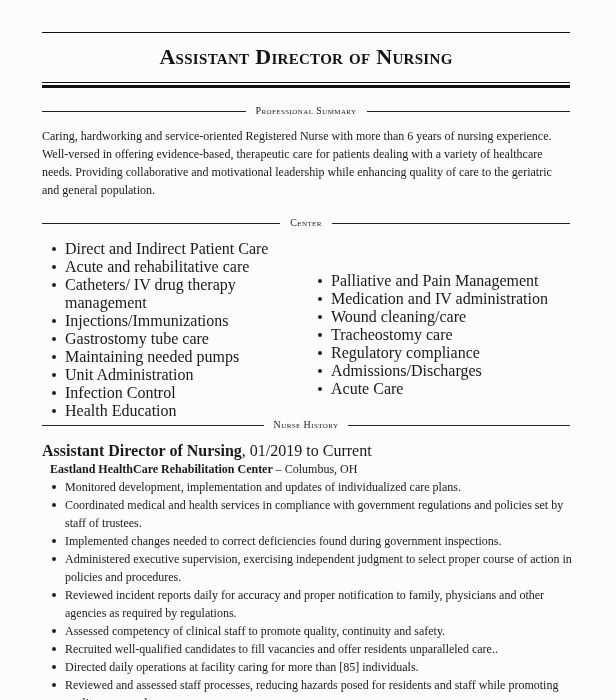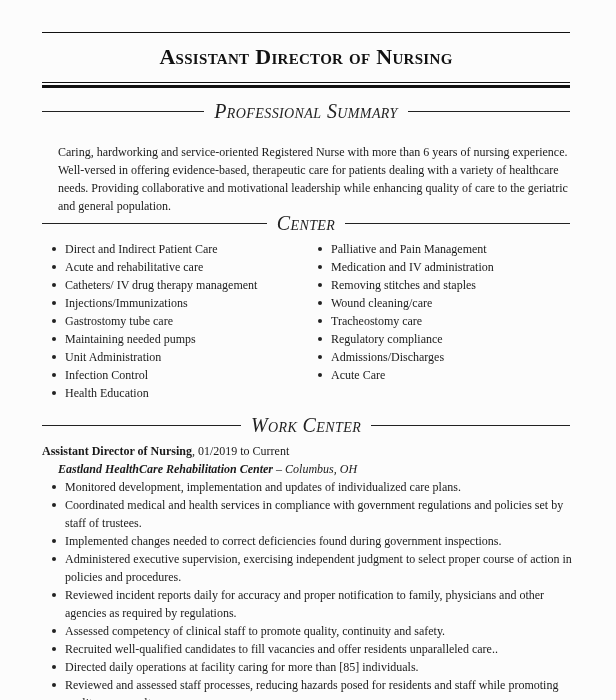--- a/index.html
+++ b/index.html
@@ -59,75 +59,73 @@
       display: flex;
       align-items: center;
     }
     .section-head .line {
       flex: 1;
       height: 0;
       border-top: 1px solid #222;
     }
     .section-head .label {
       padding: 0 10px;
-      font-size: 20px;
+      font-size: 10px;
       font-variant: small-caps;
       color: #222;
       letter-spacing: 0.4px;
       white-space: nowrap;
       line-height: 16px;
-      font-style: italic;
     }
     .summary {
       position: absolute;
       left: 0; top: 127px;
       width: 528px;
       font-size: 12px;
       line-height: 18px;
-      margin: 16px;
+      margin: 0;
     }
     ul.skills {
       position: absolute;
       top: 240px;
       margin: 0;
       padding: 0;
       list-style: none;
-      font-size: 12px;
+      font-size: 16px;
       line-height: 18px;
     }
     ul.skills.col1 { left: 10px; width: 255px; }
-    ul.skills.col2 { left: 276px; width: 250px; }
+    ul.skills.col2 { left: 276px; width: 250px; margin-top: 32px; }
     ul.bullets li {
       position: relative;
       padding-left: 13px;
     }
     ul.bullets li::before {
       content: "";
       position: absolute;
       left: 0;
       top: 7px;
       width: 4px;
       height: 4px;
       border-radius: 50%;
       background: #222;
     }
     .job-title-line {
       position: absolute;
       left: 0; top: 442px;
+      font-size: 16px;
+      line-height: 18px;
+      white-space: nowrap;
+    }
+    .company-line {
+      position: absolute;
+      left: 8px; top: 460px;
       font-size: 12px;
       line-height: 18px;
       white-space: nowrap;
-    }
-    .company-line {
-      position: absolute;
-      left: 16px; top: 460px;
-      font-size: 12px;
-      line-height: 18px;
-      white-space: nowrap;
-      font-style: italic;
     }
     b { font-weight: bold; }
     ul.duties {
       position: absolute;
       left: 10px; top: 478px;
       width: 520px;
       margin: 0;
       padding: 0;
       list-style: none;
       font-size: 12px;
@@ -165,31 +163,30 @@
     <li>Gastrostomy tube care</li>
     <li>Maintaining needed pumps</li>
     <li>Unit Administration</li>
     <li>Infection Control</li>
     <li>Health Education</li>
   </ul>
 
   <ul class="skills col2 bullets">
     <li>Palliative and Pain Management</li>
     <li>Medication and IV administration</li>
-    <li>Removing stitches and staples</li>
     <li>Wound cleaning/care</li>
     <li>Tracheostomy care</li>
     <li>Regulatory compliance</li>
     <li>Admissions/Discharges</li>
     <li>Acute Care</li>
   </ul>
 
   <div class="section-head" style="top:417px;">
     <span class="line"></span>
-    <span class="label">Work Center</span>
+    <span class="label">Nurse History</span>
     <span class="line"></span>
   </div>
 
   <div class="job-title-line">
     <b>Assistant Director of Nursing</b><span>, 01/2019 to Current</span>
   </div>
   <div class="company-line">
     <b>Eastland HealthCare Rehabilitation Center</b><span> – Columbus, OH</span>
   </div>
 

